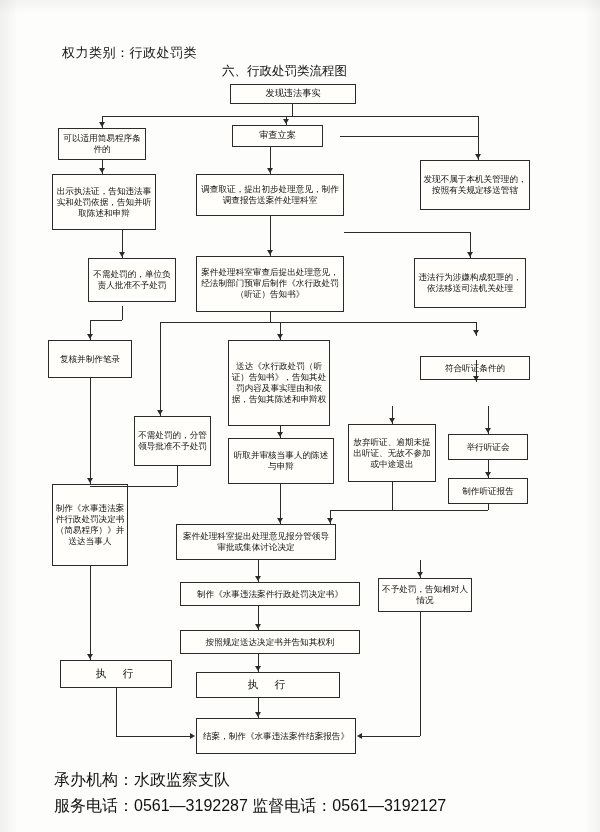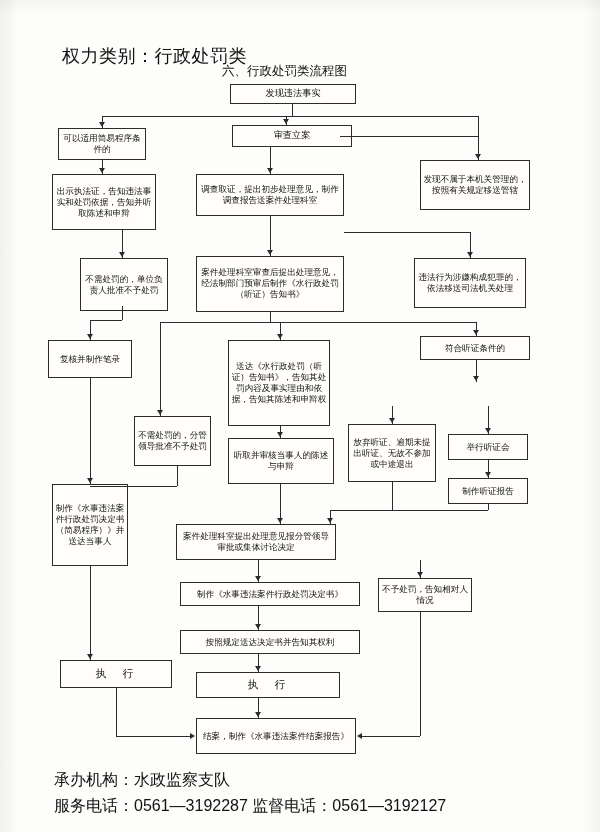--- a/index.html
+++ b/index.html
@@ -26,21 +26,21 @@
     position: absolute;
     inset: 0;
     background:
       linear-gradient(90deg, rgba(0,0,0,0.05) 0px, rgba(0,0,0,0.0) 18px),
       linear-gradient(270deg, rgba(0,0,0,0.04) 0px, rgba(0,0,0,0.0) 16px),
       linear-gradient(180deg, rgba(0,0,0,0.04) 0px, rgba(0,0,0,0.0) 14px);
     pointer-events: none;
   }
   .hdr {
     position: absolute;
-    font-size: 18px;
+    font-size: 13px;
     letter-spacing: 0.5px;
     white-space: nowrap;
   }
   .hdr-sub {
     position: absolute;
     font-size: 12.5px;
     white-space: nowrap;
   }
   .ftr {
     position: absolute;
@@ -96,39 +96,39 @@
 
 <div id="page">
 
   <div class="hdr" style="left:62px; top:44px;">权力类别：行政处罚类</div>
   <div class="hdr-sub" style="left:222px; top:63px;">六、行政处罚类流程图</div>
 
   <div class="node mid" style="left:230px; top:84px; width:126px; height:20px;">发现违法事实</div>
 
   <div class="node" style="left:58px; top:128px; width:88px; height:32px;">可以适用简易程序条件的</div>
 
-  <div class="node mid" style="left:232px; top:125px; width:120px; height:22px;">审查立案</div>
+  <div class="node mid" style="left:232px; top:125px; width:91px; height:22px;">审查立案</div>
 
   <div class="node" style="left:420px; top:160px; width:110px; height:50px;">发现不属于本机关管理的，按照有关规定移送管辖</div>
 
   <div class="node" style="left:52px; top:174px; width:104px; height:56px;">出示执法证，告知违法事实和处罚依据，告知并听取陈述和申辩</div>
 
   <div class="node" style="left:196px; top:174px; width:148px; height:42px;">调查取证，提出初步处理意见，制作调查报告送案件处理科室</div>
 
-  <div class="node" style="left:80px; top:258px; width:88px; height:53px;">不需处罚的，单位负责人批准不予处罚</div>
+  <div class="node" style="left:88px; top:258px; width:88px; height:44px;">不需处罚的，单位负责人批准不予处罚</div>
 
   <div class="node" style="left:196px; top:256px; width:148px; height:56px;font-family:Liberation Mono, monospace;">案件处理科室审查后提出处理意见，经法制部门预审后制作《水行政处罚（听证）告知书》</div>
 
   <div class="node" style="left:414px; top:258px; width:112px; height:50px;">违法行为涉嫌构成犯罪的，依法移送司法机关处理</div>
 
   <div class="node" style="left:48px; top:340px; width:84px; height:38px;">复核并制作笔录</div>
 
   <div class="node" style="left:228px; top:340px; width:102px; height:86px;">送达《水行政处罚（听证）告知书》，告知其处罚内容及事实理由和依据，告知其陈述和申辩权</div>
 
-  <div class="node" style="left:420px; top:336px; width:110px; height:24px;">符合听证条件的</div>
+  <div class="node" style="left:420px; top:356px; width:110px; height:24px;">符合听证条件的</div>
 
 
   <div class="node" style="left:134px; top:416px; width:77px; height:50px;">不需处罚的，分管领导批准不予处罚</div>
 
   <div class="node" style="left:228px; top:438px; width:106px; height:46px;">听取并审核当事人的陈述与申辩</div>
 
   <div class="node" style="left:348px; top:424px; width:88px; height:58px;">放弃听证、逾期未提出听证、无故不参加或中途退出</div>
 
   <div class="node" style="left:448px; top:434px; width:80px; height:26px;">举行听证会</div>
 

